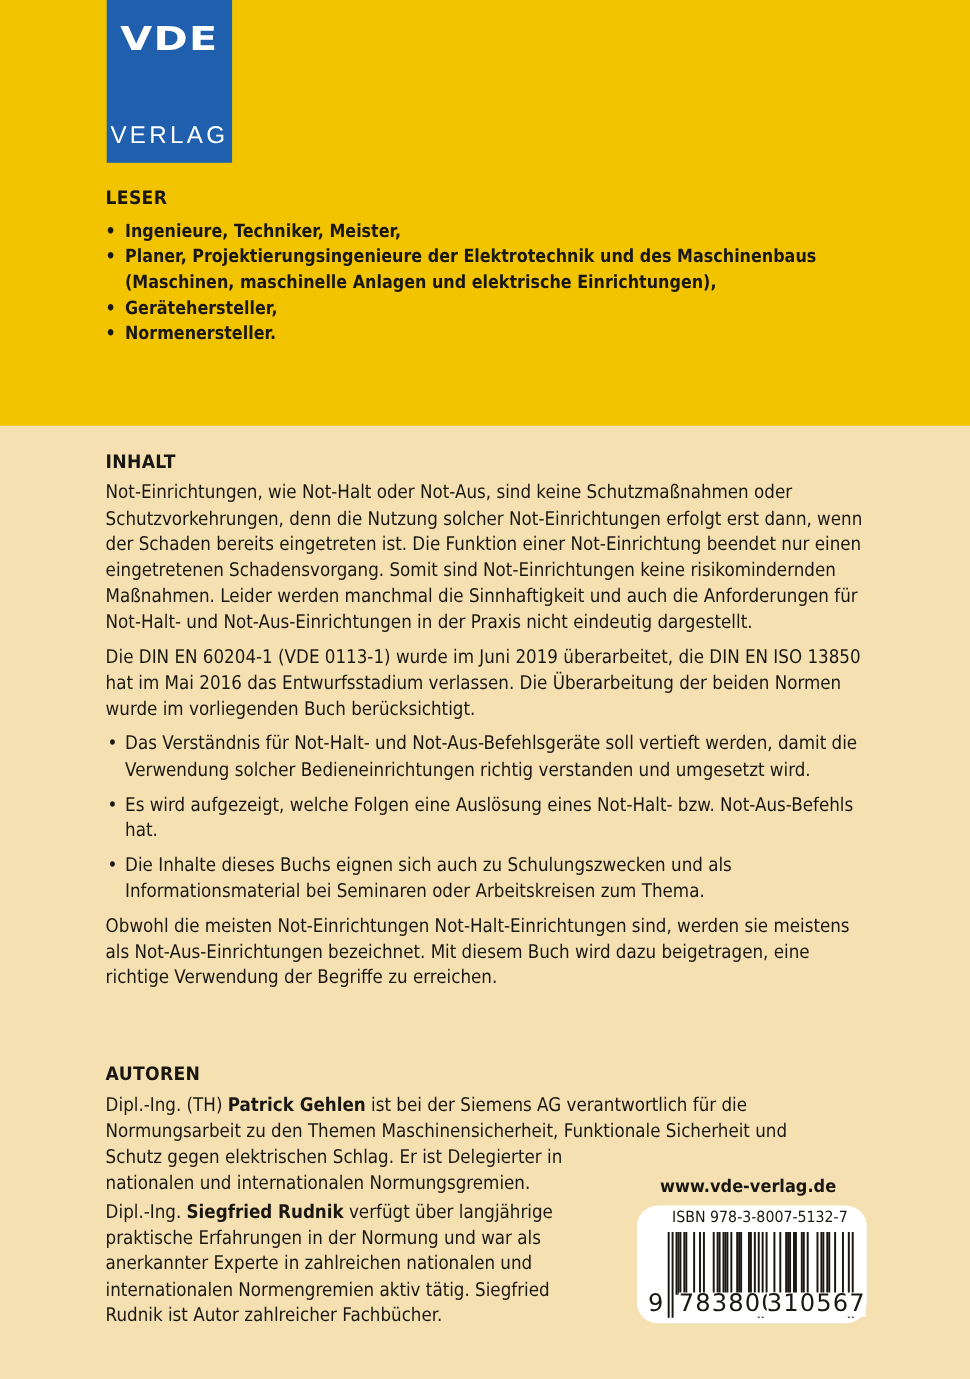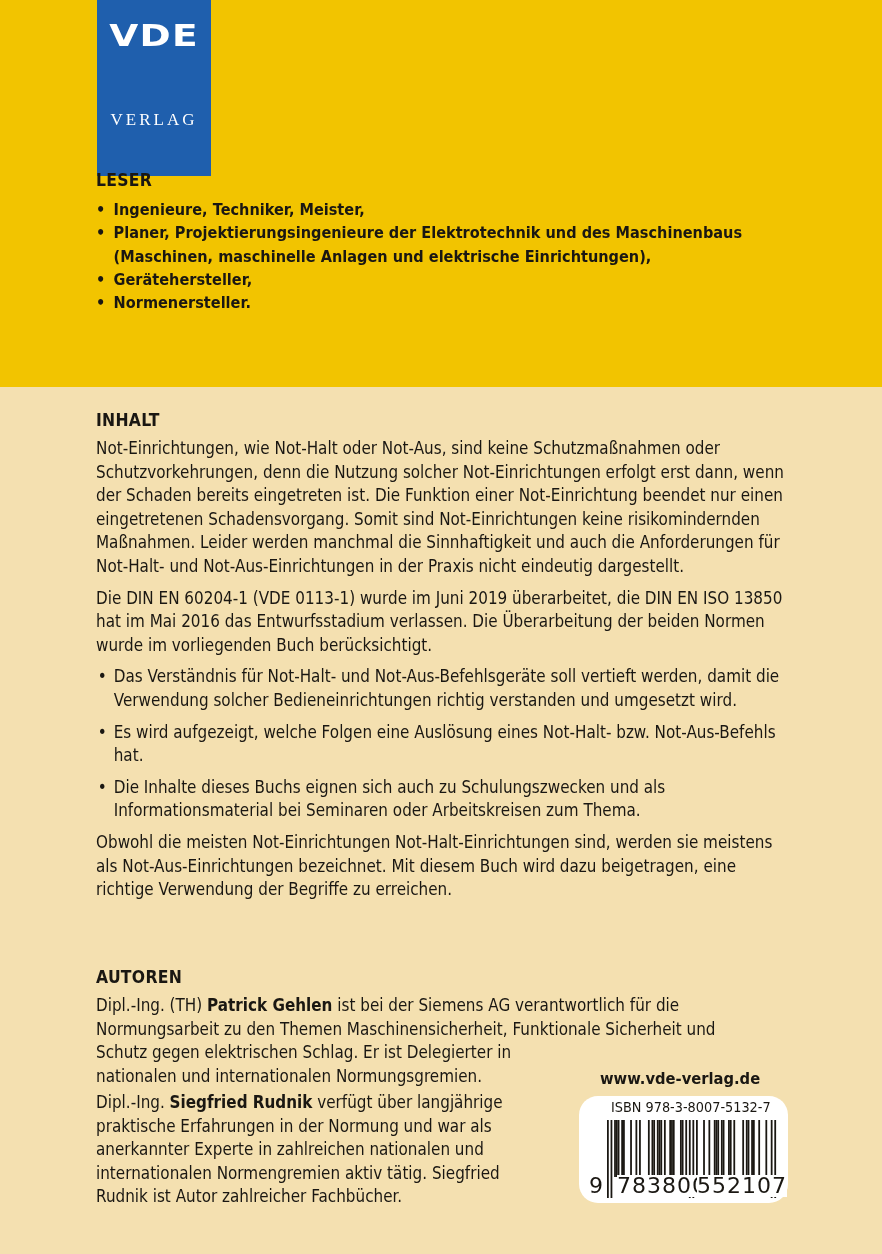--- a/index.html
+++ b/index.html
@@ -7,32 +7,32 @@
       width: 882px; height: 1254px; position: relative; overflow: hidden;
       background: #f4e0b0;
       font-family: "DejaVu Sans", sans-serif;
       color: #1a1712;
     }
     .top-band {
       position: absolute; left: 0; top: 0; width: 882px; height: 387px;
       background: #f2c400;
     }
     .logo {
-      position: absolute; left: 97px; top: 0; width: 114px; height: 176px;
+      position: absolute; left: 97px; top: 0; width: 114px; height: 148px;
       background: #1f5fad;
       box-sizing: border-box;
     }
     .logo-vde {
       position: absolute; left: 0; right: 0; top: 18px; text-align: center;
       color: #ffffff; font-family: "DejaVu Sans", sans-serif; font-weight: bold;
       font-size: 30px; letter-spacing: 1px; transform: scaleX(1.25);
     }
     .logo-verlag {
       position: absolute; left: 0; right: 0; top: 110px; text-align: center;
-      color: #ffffff; font-family: Liberation Serif, serif; font-size: 17px;
+      color: #ffffff; font-family: Liberation Sans, sans-serif; font-size: 22px;
       letter-spacing: 3px;
     }
     .section-title {
       position: absolute; left: 96px; font-family: "DejaVu Sans", sans-serif;
       font-weight: bold; font-size: 17px; letter-spacing: 0.3px;
       transform-origin: left top; transform: scaleX(0.92);
     }
     .leser-list {
       position: absolute; left: 96px; top: 198px; margin: 0; padding: 0; list-style: none;
       font-family: "DejaVu Sans", sans-serif; font-weight: bold; font-size: 16.5px;
@@ -174,14 +174,14 @@
       <rect x="172.18" y="24" width="1.78" height="57" fill="#1a1712"></rect>
       <rect x="173.96" y="24" width="1.78" height="57" fill="#1a1712"></rect>
       <rect x="179.30" y="24" width="1.78" height="57" fill="#1a1712"></rect>
       <rect x="186.42" y="24" width="1.78" height="57" fill="#1a1712"></rect>
       <rect x="191.76" y="24" width="1.78" height="78" fill="#1a1712"></rect>
       <rect x="195.32" y="24" width="1.78" height="78" fill="#1a1712"></rect>
     </svg>
   <div class="isbn-text">ISBN 978-3-8007-5132-7</div>
   <div class="barcode-digits" style="left:10px;">9</div>
   <div class="barcode-digits" style="left:38px; letter-spacing:1px;">783800</div>
-  <div class="barcode-digits" style="left:118px; letter-spacing:1px;">552107</div>
+  <div class="barcode-digits" style="left:118px; letter-spacing:1px;">310567</div>
 </div>
 
 </body></html>

